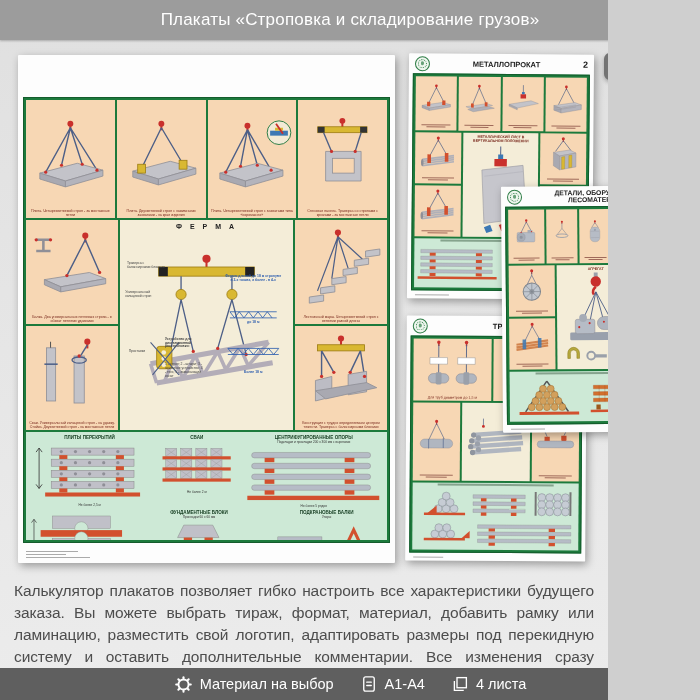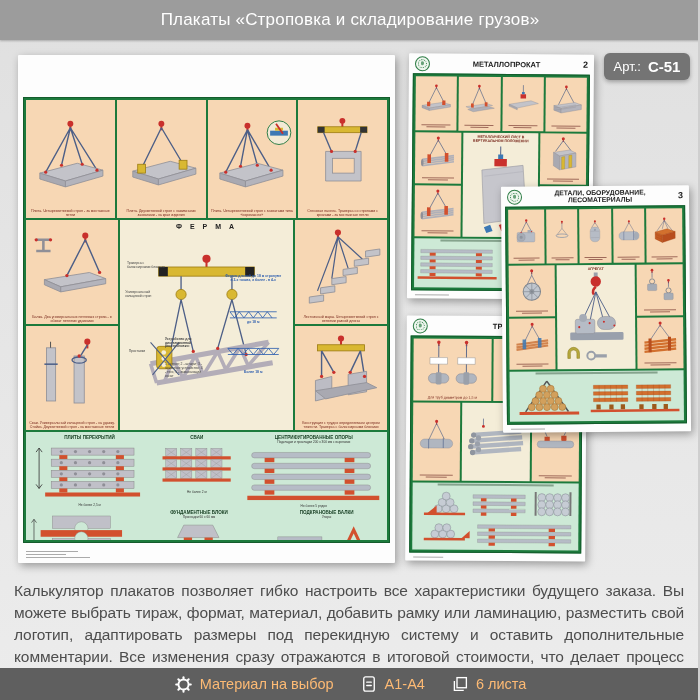--- a/index.html
+++ b/index.html
@@ -1,25 +1,25 @@
 <!DOCTYPE html>
 <html><head>
 <meta charset="utf-8">
 <style>
   html,body{margin:0;padding:0;background:#cfcfcf;}
-  .stage{position:relative;width:698px;height:700px;overflow:hidden;
+  .stage{position:relative;width:608px;height:700px;overflow:hidden;
          font-family:"Liberation Sans",sans-serif;background:linear-gradient(#e0e0e0,#ececec);}
   
   .topbar{position:absolute;left:0;top:0;width:700px;height:40px;background:#9c9c9c;
           display:flex;align-items:center;justify-content:center;box-shadow:0 1px 2px rgba(0,0,0,.25);}
   .topbar .t{color:#fff;font-size:17px;letter-spacing:.2px;}
   
   .footer{position:absolute;left:0;bottom:0;width:700px;height:32px;background:#5f5f5f;
           display:flex;align-items:center;justify-content:center;gap:26px;}
-  .feature{display:flex;align-items:center;gap:7px;color:#fdba74;font-size:14.5px;}
+  .feature{display:flex;align-items:center;gap:7px;color:#ffffff;font-size:14.5px;}
   .feature svg{display:block;}
   
   .badge{position:absolute;left:604px;top:53px;width:86px;height:27px;background:#747474;
          border-radius:6px;display:flex;align-items:center;justify-content:center;gap:7px;
          color:#fff;font-size:13px;box-shadow:0 2px 4px rgba(0,0,0,.3);text-align:right;}
   .badge b{font-size:15px;}
   
   .poster{position:absolute;background:#fdfdfd;box-shadow:2px 3px 9px rgba(0,0,0,.35);border-radius:1px;}
   .phead{display:flex;align-items:center;}
   .logo{border-radius:50%;border:1.5px solid #2e7d46;background:#eef6ee;position:relative;flex:none;}
@@ -1054,17 +1054,17 @@
         <rect x="5" y="2.5" width="14" height="19" rx="2.5" fill="none" stroke="#fff" stroke-width="1.8"></rect>
         <path d="M9 9.5h6M9 14h6" stroke="#fff" stroke-width="1.8" stroke-linecap="round"></path>
       </svg>
       <span>А1-А4</span>
     </div>
     <div class="feature">
       <svg width="18" height="18" viewBox="0 0 24 24">
         <rect x="8" y="3.5" width="12.5" height="13.5" fill="none" stroke="#fff" stroke-width="1.8"></rect>
         <path d="M4.5 8v12.5H17" fill="none" stroke="#fff" stroke-width="1.8"></path>
       </svg>
-      <span>6 листа</span>
+      <span>4 листа</span>
     </div>
   </div>
 
 </div>
 
 </body></html>

